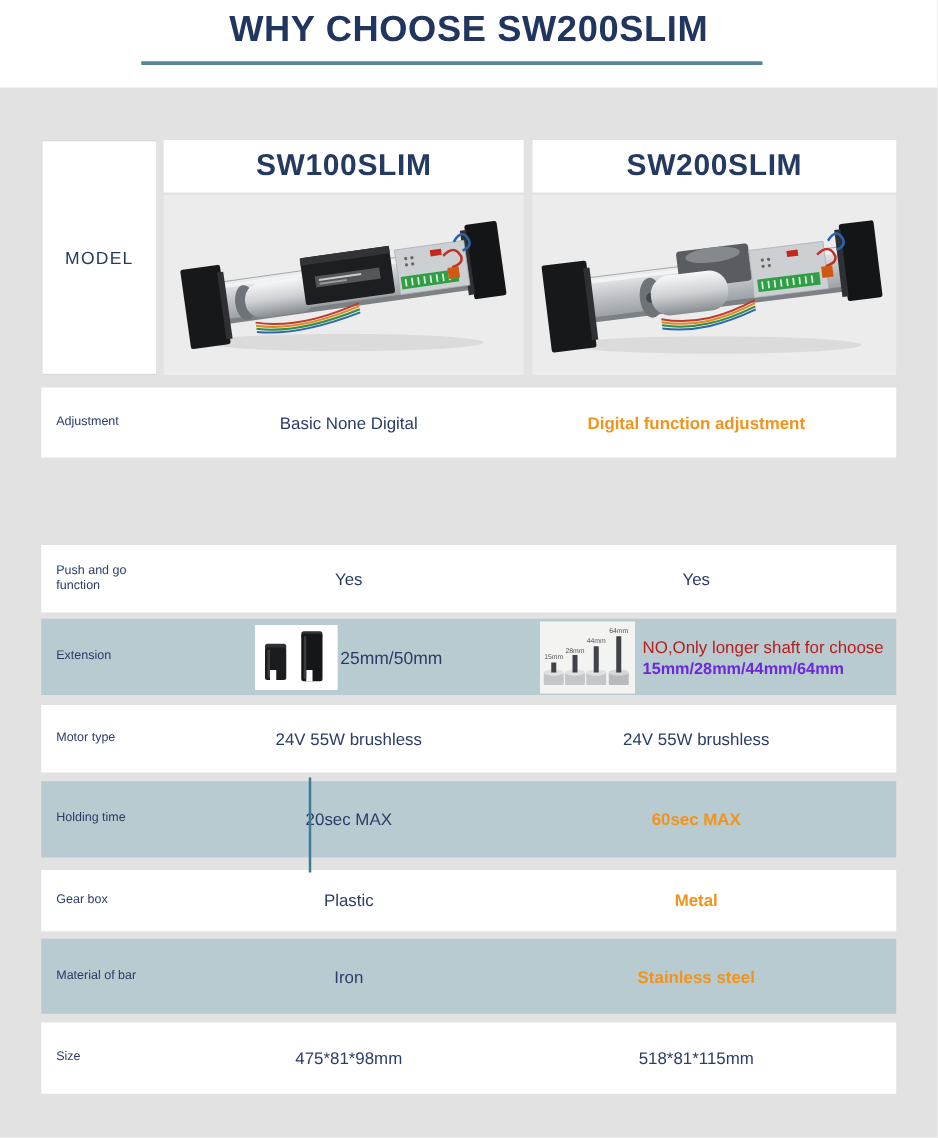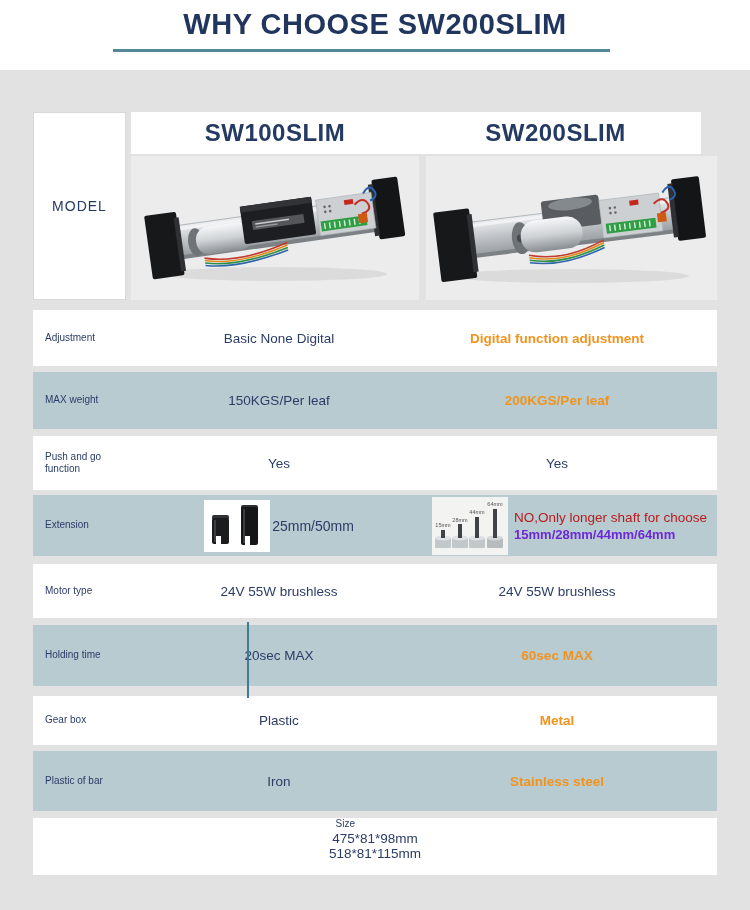--- a/index.html
+++ b/index.html
@@ -22,21 +22,21 @@
     background:#ffffff; border:1px solid #d9d9d9;
     display:flex; align-items:center; justify-content:center;
     color:#243a62; font-size:14px; letter-spacing:1px;
   }
   .col-header {
     position:absolute; top:112px; height:42px; background:#ffffff;
     display:flex; align-items:center; justify-content:center;
     font-size:24px; font-weight:bold; color:#243a62; letter-spacing:.5px;
   }
   .col-header.c1 { left:131px; width:288px;text-align:right; }
-  .col-header.c2 { left:410px; width:291px; }
+  .col-header.c2 { left:426px; width:291px; }
   .product-panel { position:absolute; top:156px; height:144px; background:#ececec; }
   .product-panel.c1 { left:131px; width:288px; }
   .product-panel.c2 { left:426px; width:291px; }
   .product-panel svg { width:100%; height:100%; display:block; }
 
   
   .row { position:absolute; left:33px; width:684px; display:flex; align-items:center; }
   .row.white { background:#ffffff; }
   .row.blue  { background:#b7cbd1; }
   .cell-label { width:103px; padding-left:12px; color:#2b3c66; font-size:10px; line-height:1.25; }
@@ -188,25 +188,20 @@
       </g>
     </svg>
   </div>
 
   <div class="row white" style="top:310px;height:56px;">
     <div class="cell-label">Adjustment</div>
     <div class="cell-v1">Basic None Digital</div>
     <div class="cell-v2 hl">Digital function adjustment</div>
   </div>
 
-  <div class="row blue" style="top:372px;height:57px;">
-    <div class="cell-label">MAX weight</div>
-    <div class="cell-v1">150KGS/Per leaf</div>
-    <div class="cell-v2 hl">200KGS/Per leaf</div>
-  </div>
 
   <div class="row white" style="top:436px;height:54px;">
     <div class="cell-label narrow">Push and go function</div>
     <div class="cell-v1" style="margin-left:25px;">Yes</div>
     <div class="cell-v2">Yes</div>
   </div>
 
   <div class="row blue" style="top:495px;height:61px;">
     <div class="cell-label">Extension</div>
     <div class="ext-v1">
@@ -266,26 +261,26 @@
     <div class="cell-v2 hl">60sec MAX</div>
   </div>
 
   <div class="row white" style="top:696px;height:49px;">
     <div class="cell-label">Gear box</div>
     <div class="cell-v1">Plastic</div>
     <div class="cell-v2 hl">Metal</div>
   </div>
 
   <div class="row blue" style="top:751px;height:60px;">
-    <div class="cell-label">Plastic of bar</div>
+    <div class="cell-label">Material of bar</div>
     <div class="cell-v1">Iron</div>
     <div class="cell-v2 hl">Stainless steel</div>
   </div>
 
-  <div class="row white" style="top:818px;height:57px;flex-direction:column;">
+  <div class="row white" style="top:818px;height:57px;">
     <div class="cell-label">Size</div>
     <div class="cell-v1">475*81*98mm</div>
     <div class="cell-v2">518*81*115mm</div>
   </div>
 
   <div class="v-line-artifact"></div>
 
 </div>
 
 </body></html>

